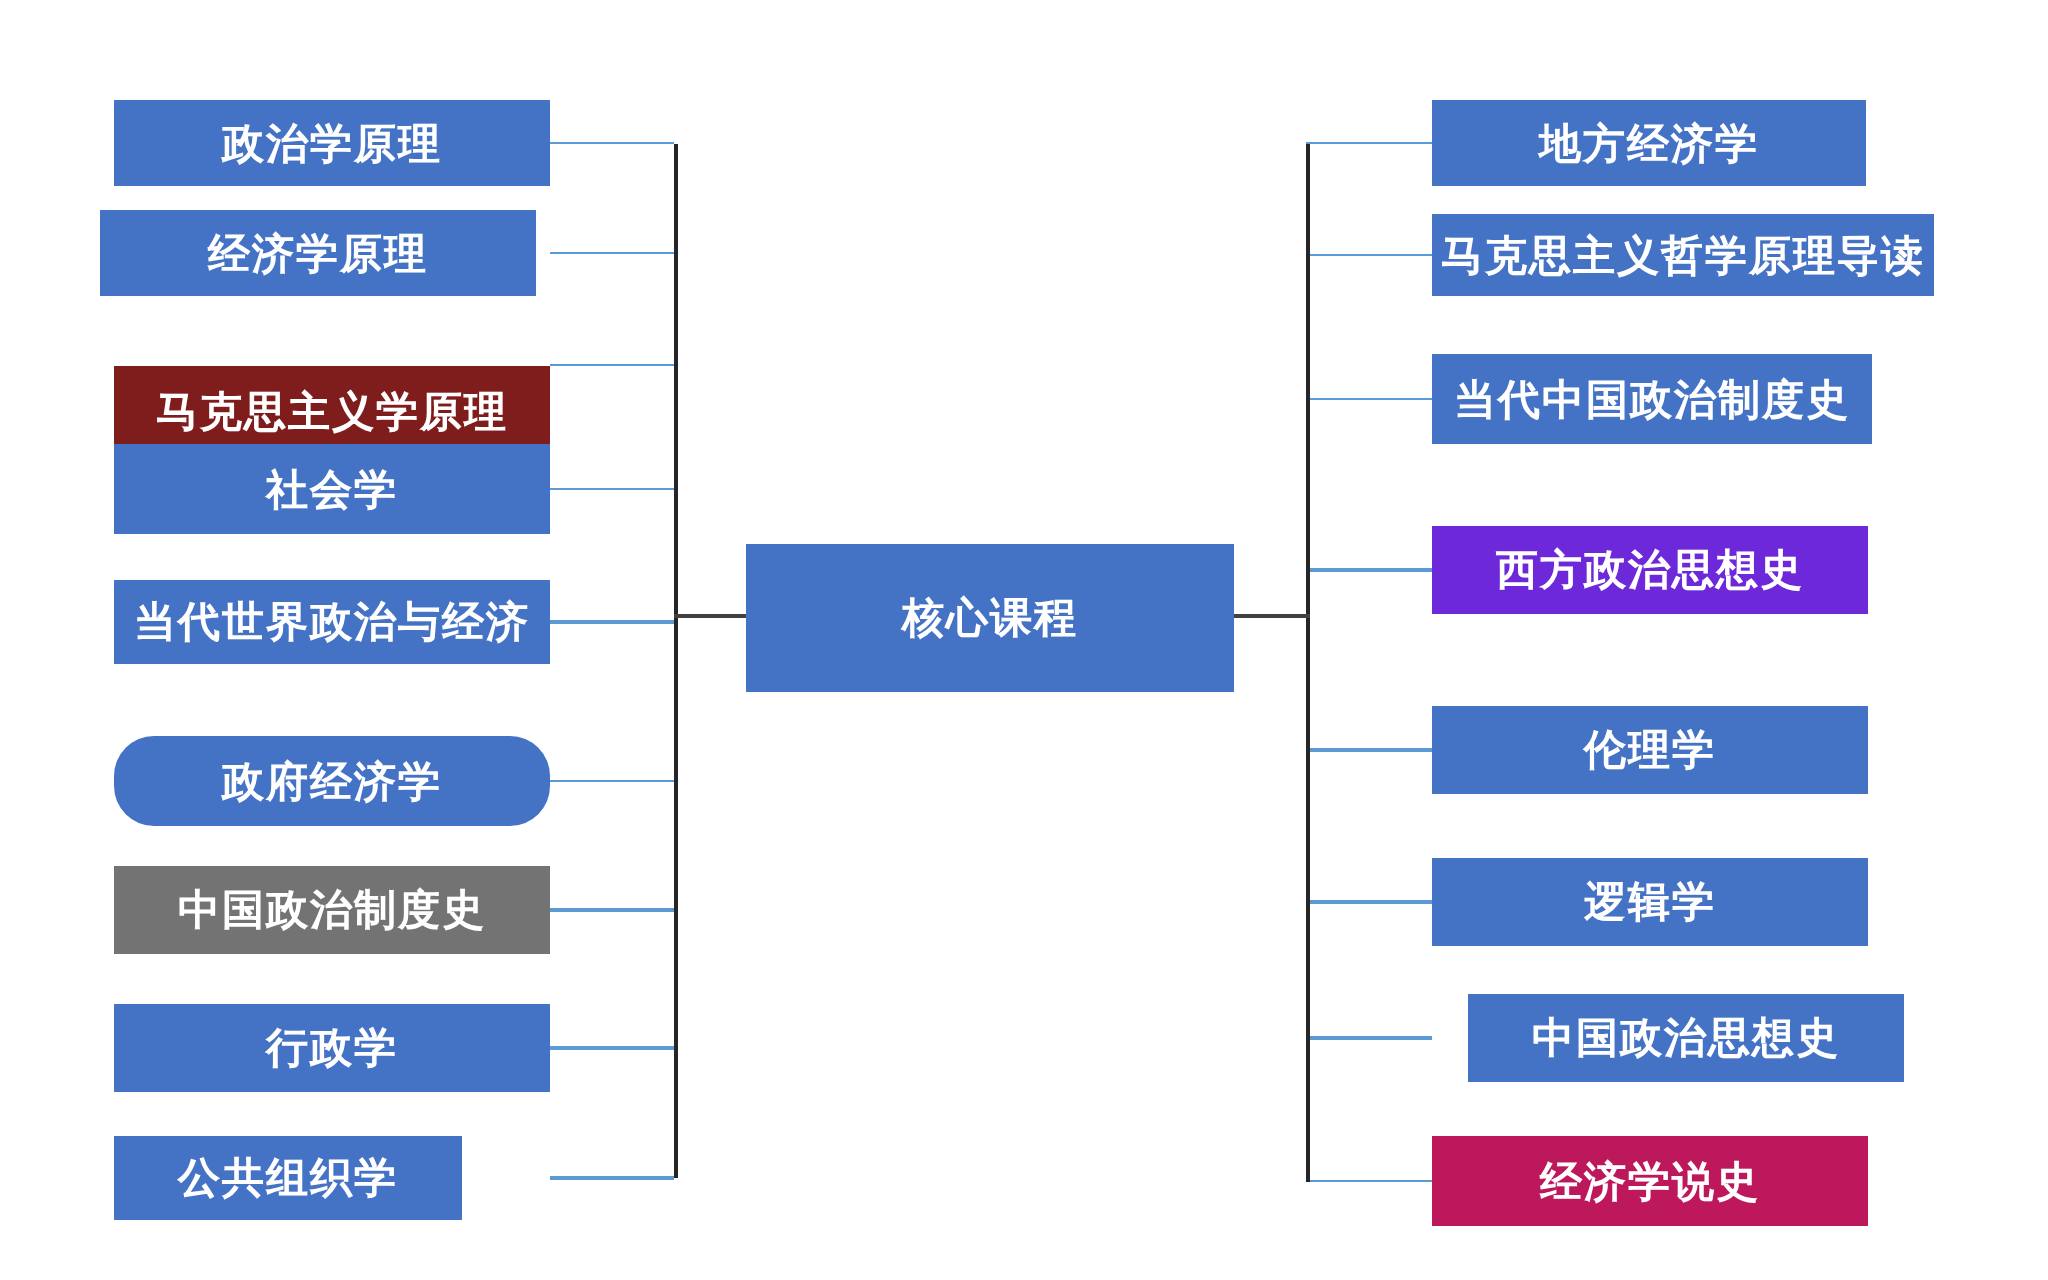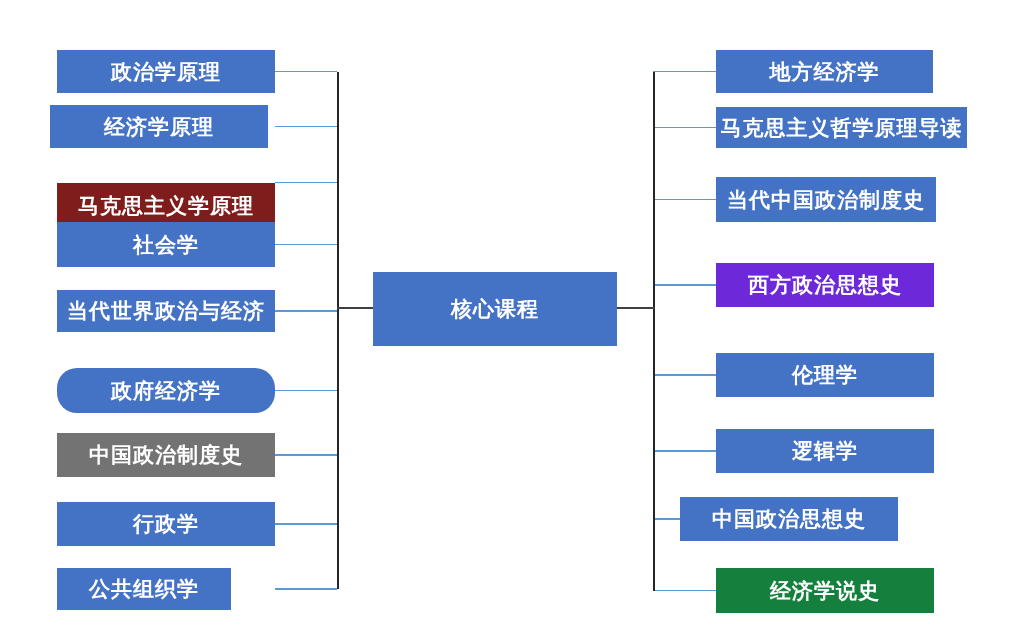--- a/index.html
+++ b/index.html
@@ -68,16 +68,16 @@
       <div class="node" style="left: 57px; top: 368px; width: 218px; height: 45px; background: rgb(68, 114, 196); color: rgb(255, 255, 255); border-radius: 20px;">政府经济学</div>
       <div class="node" style="left: 57px; top: 433px; width: 218px; height: 44px; background: #737373; color: rgb(255, 255, 255);">中国政治制度史</div>
       <div class="node" style="left: 57px; top: 502px; width: 218px; height: 44px; background: rgb(68, 114, 196); color: rgb(255, 255, 255);">行政学</div>
       <div class="node" style="left: 57px; top: 568px; width: 174px; height: 42px; background: rgb(68, 114, 196); color: rgb(255, 255, 255);">公共组织学</div>
       <div class="node" style="left: 716px; top: 50px; width: 217px; height: 43px; background: rgb(68, 114, 196); color: rgb(255, 255, 255);">地方经济学</div>
       <div class="node" style="left: 716px; top: 107px; width: 251px; height: 41px; background: rgb(68, 114, 196); color: rgb(255, 255, 255);">马克思主义哲学原理导读</div>
       <div class="node" style="left: 716px; top: 177px; width: 220px; height: 45px; background: rgb(68, 114, 196); color: rgb(255, 255, 255);">当代中国政治制度史</div>
       <div class="node" style="left: 716px; top: 263px; width: 218px; height: 44px; background: #6d28d9; color: rgb(255, 255, 255);">西方政治思想史</div>
       <div class="node" style="left: 716px; top: 353px; width: 218px; height: 44px; background: rgb(68, 114, 196); color: rgb(255, 255, 255);">伦理学</div>
       <div class="node" style="left: 716px; top: 429px; width: 218px; height: 44px; background: rgb(68, 114, 196); color: rgb(255, 255, 255);">逻辑学</div>
-      <div class="node" style="left: 680px; top: 497px; width: 218px; height: 44px; background: rgb(68, 114, 196); color: rgb(255, 255, 255);">中国政治思想史</div>
-      <div class="node" style="left: 716px; top: 568px; width: 218px; height: 45px; background: #15803d; color: rgb(255, 255, 255);">经济学说史</div>
+      <div class="node" style="left: 734px; top: 497px; width: 218px; height: 44px; background: rgb(68, 114, 196); color: rgb(255, 255, 255);">中国政治思想史</div>
+      <div class="node" style="left: 716px; top: 568px; width: 218px; height: 45px; background: #be185d; color: rgb(255, 255, 255);">经济学说史</div>
     </div>
 </div>
 
 </body></html>

